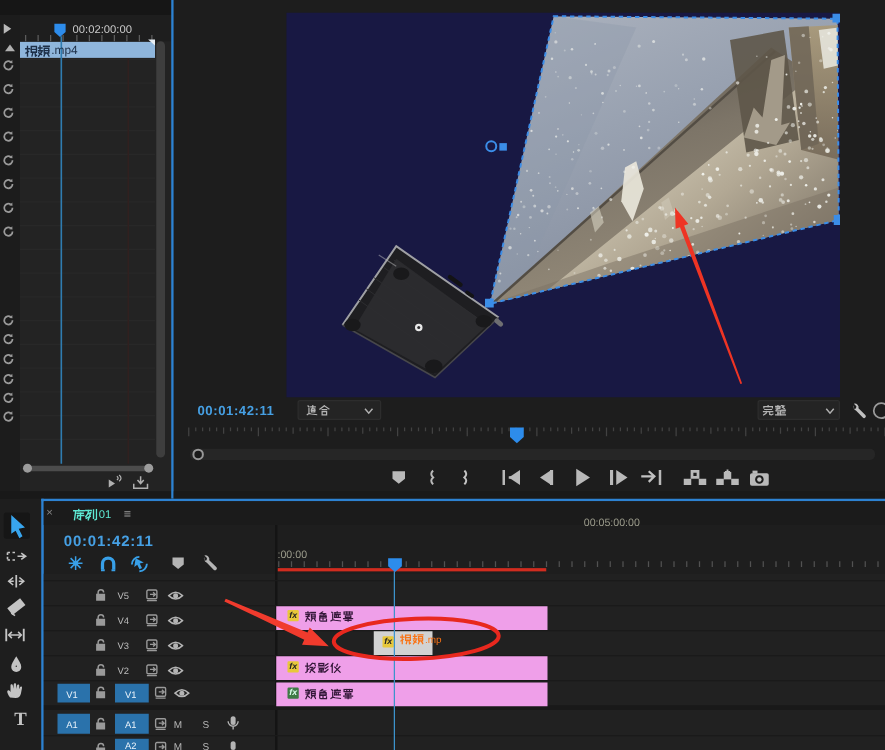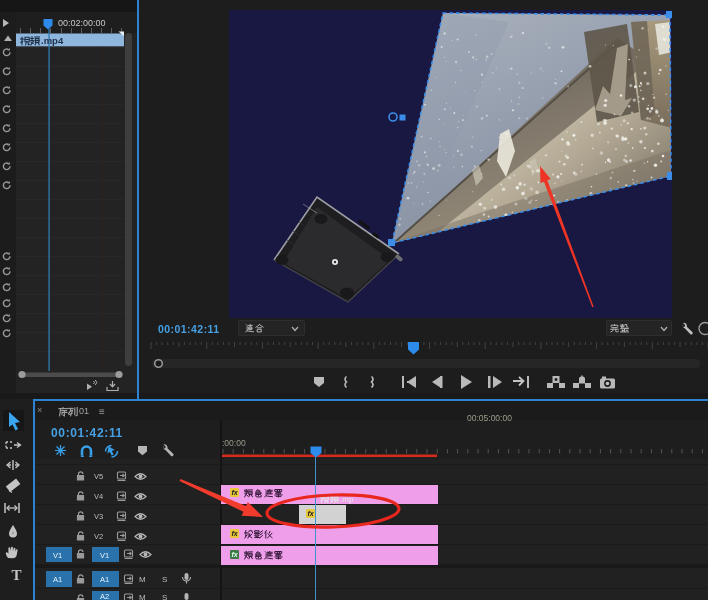--- a/index.html
+++ b/index.html
@@ -220,21 +220,21 @@
       <path d="M93.5 384 q2 -1.5 0 -3 M95.3 385 q3 -2.5 0 -5" stroke="#b0b0b0" stroke-width="1" fill="none"></path>
       <g transform="translate(107,381)">
             <path d="M0 6 v3.5 h11 V6" stroke="#b0b0b0" stroke-width="1.2" fill="none"></path>
             <path d="M5.5 0 v5.5 M3 3 l2.5 2.8 L8 3" stroke="#b0b0b0" stroke-width="1.2" fill="none"></path>
           </g>
     </g>
   </svg>
 
   <div class="abs" style="left:58px;top:18px;font-size:9px;color:#c9c9c9;letter-spacing:0.3px;letter-spacing:0;">00:02:00:00</div>
 
-  <div class="abs" style="left:20px;top:35px;color:#1d2f47;font-size:9.5px;font-weight:bold;display:flex;align-items:center;gap:0">
+  <div class="abs" style="left:20px;top:35px;color:#1d2f47;font-size:9.5px;font-weight:normal;display:flex;align-items:center;gap:0">
     <svg class="cjk" width="10" height="10" viewBox="0 0 10 10" style="color:#1d2f47">
           <use href="#gShi"></use>
         </svg>
         <svg class="cjk" width="10" height="10" viewBox="0 0 10 10" style="color:#1d2f47">
           <use href="#gPin"></use>
         </svg>
         <span style="margin-left:1px">.mp4</span>
   </div>
   <div class="abs" style="left:0;top:393px;width:139px;height:6px;background:#191919;"></div>
 
@@ -804,21 +804,21 @@
   </svg>
 </div>
 
 <div class="abs" id="tl" style="left:33px;top:399px;width:675px;height:201px;background:#1e1e1e;">
 
   <div class="abs" style="left:0;top:0;width:675px;height:2px;background:#2d82d2;"></div>
   <div class="abs" style="left:0;top:0;width:2px;height:201px;background:#2d82d2;"></div>
 
   <div class="abs" style="left:2px;top:2px;width:673px;height:19px;background:#1b1b1b;"></div>
   <div class="abs" style="left:4px;top:6px;color:#888;font-size:9px;">×</div>
-  <div class="abs" style="left:25px;top:8px;display:flex;align-items:flex-end;color:#a3a3a3">
+  <div class="abs" style="left:25px;top:8px;display:flex;align-items:flex-end;color:#5eead4">
     <svg class="cjk" width="10" height="10" viewBox="0 0 10 10">
           <use href="#gXu"></use>
         </svg>
         <svg class="cjk" width="10" height="10" viewBox="0 0 10 10">
           <use href="#gLie"></use>
         </svg>
         <span style="font-size:9px;margin-left:1px;transform:translateY(-1px)">01</span>
   </div>
   <div class="abs" style="left:66px;top:7px;color:#9a9a9a;font-size:10px;">≡</div>
 
@@ -880,21 +880,21 @@
           <use href="#gSe"></use>
         </svg>
         <svg class="cjk" width="9" height="9" viewBox="0 0 10 10">
           <use href="#gZhe"></use>
         </svg>
         <svg class="cjk" width="9" height="9" viewBox="0 0 10 10">
           <use href="#gZhao"></use>
         </svg>
   </div>
   <div class="abs" style="left:273px;top:110px;width:9px;height:9px;background:#e8c83a;border-radius:1px;font-size:7px;color:#222;text-align:center;line-height:9px;font-style:italic;font-weight:bold">fx</div>
-  <div class="abs" style="left:287px;top:96px;display:flex;gap:1px;color:#e5e5e5">
+  <div class="abs" style="left:287px;top:108px;display:flex;gap:1px;color:#f97316">
     <svg class="cjk" width="9" height="9" viewBox="0 0 10 10">
           <use href="#gShi"></use>
         </svg>
         <svg class="cjk" width="9" height="9" viewBox="0 0 10 10">
           <use href="#gPin"></use>
         </svg>
         <span style="font-size:8px;line-height:9px">.mp</span>
   </div>
   <div class="abs" style="left:197px;top:130px;width:9px;height:9px;background:#e8c83a;border-radius:1px;font-size:7px;color:#222;text-align:center;line-height:9px;font-style:italic;font-weight:bold">fx</div>
   <div class="abs" style="left:211px;top:130.5px;display:flex;gap:1px;color:#35183a">

